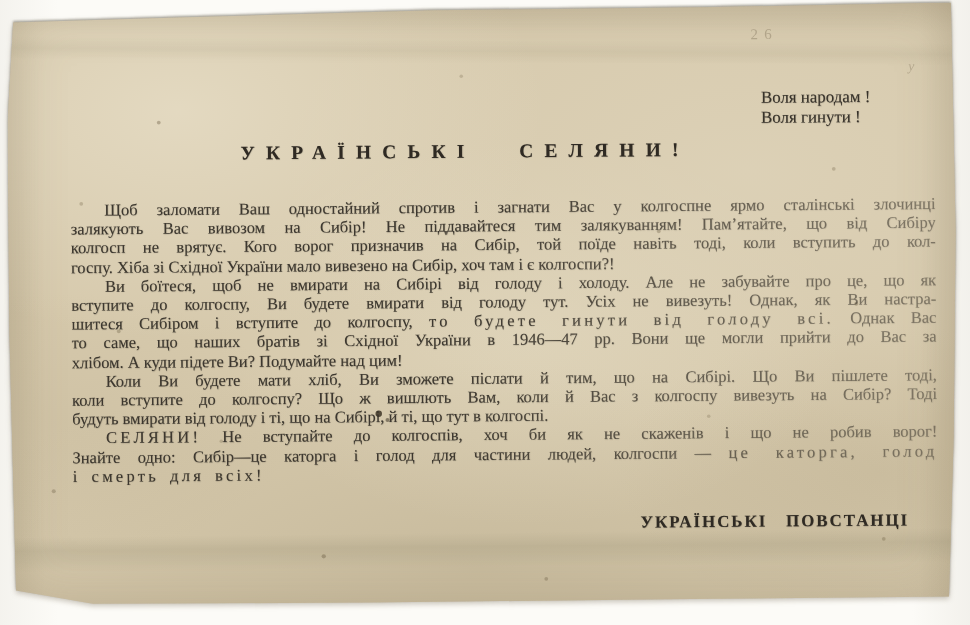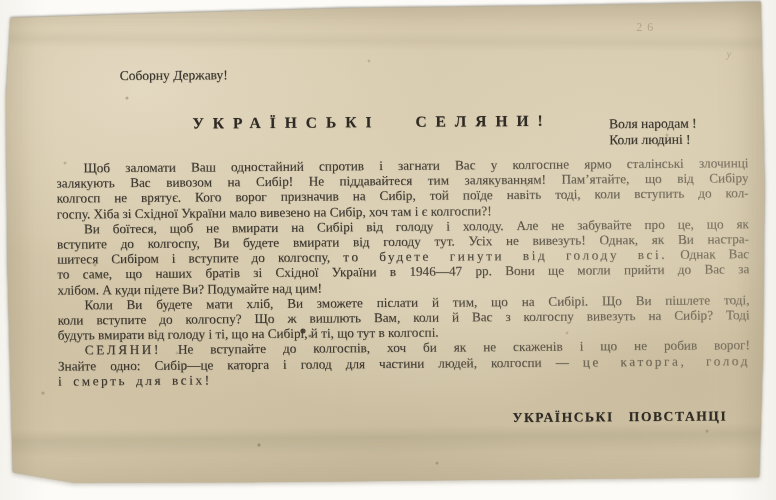--- a/index.html
+++ b/index.html
@@ -48,21 +48,21 @@
       362px 58px 0 .4px rgba(92,78,52,.22),
       660px 132px 0 .5px rgba(92,78,52,.26),
       36px 390px 0 .6px rgba(92,78,52,.3),
       560px 330px 0 .4px rgba(92,78,52,.22),
       170px 350px 0 .4px rgba(92,78,52,.22); }
   .content {
     position:absolute; inset:0; transform:rotate(-.45deg);
     color:#38332b; text-shadow:.3px .3px .7px rgba(56,51,43,.45);
   }
   .slogan-left { position:absolute; left:115px; top:64px; font-size:13.5px; line-height:16.5px; }
-  .slogan-right { position:absolute; left:604px; top:70px; font-size:13.5px; line-height:16px;margin-top:46px; }
+  .slogan-right { position:absolute; left:604px; top:70px; font-size:13.5px; line-height:16px; }
   .title {
     position:absolute; left:0; right:26px; top:111px; text-align:center;
     font-size:15.5px; font-weight:bold; letter-spacing:9px; word-spacing:22px;
     color:#2f2a23;
   }
   .body-text {
     position:absolute; left:51px; top:156px; width:692px;
     font-size:13.2px; line-height:15.2px;
     -webkit-mask-image: linear-gradient(97deg, rgba(0,0,0,.97) 45%, rgba(0,0,0,.7) 75%, rgba(0,0,0,.52) 100%);
             mask-image: linear-gradient(97deg, rgba(0,0,0,.97) 45%, rgba(0,0,0,.7) 75%, rgba(0,0,0,.52) 100%);
@@ -70,46 +70,45 @@
   .para { margin:0; }
   .line { text-align:justify; text-align-last:justify; }
   .line.last { text-align-last:left; }
   .line.first { text-indent:27px; }
   .sp { letter-spacing:2.6px; word-spacing:3px; }
   .signature {
     position:absolute; left:505px; top:409px;
     font-size:13.5px; font-weight:bold; letter-spacing:1.6px; word-spacing:10px;
     color:#2f2a23;
   }
-  .pencil-mark { position:absolute; left:632px; top:20px; font-size:12px; 
+  .pencil-mark { position:absolute; left:596px; top:20px; font-size:12px; 
     color:#8e8168; opacity:.5; letter-spacing:5px; text-shadow:none; }
   .small-mark { position:absolute; left:722px; top:48px; font-size:11px; font-style:italic;
     color:#8e8168; opacity:.45; text-shadow:none; }
 </style>
 </head>
 <body>
 
 <div class="paper-wrap">
   <div class="paper">
     <div class="vignette"></div>
     <div class="crease c2"></div>
     <div class="crease c1"></div>
     <div class="specks"></div>
 
     <div class="content">
       <div class="pencil-mark">26</div>
       <div class="small-mark">y</div>
 
       <div class="slogan-left">
-        <div>Соборну Державу!</div>
       </div>
 
       <div class="slogan-right">
         <div>Воля народам !</div>
-        <div>Коли людині !</div>
+        <div>Воля гинути !</div>
       </div>
 
       <div class="title">УКРАЇНСЬКІ СЕЛЯНИ!</div>
 
       <div class="body-text">
           <div class="para">
             <div class="line first"><span>Щоб заломати Ваш одностайний спротив і загнати Вас у колгоспне ярмо сталінські злочинці</span></div>
             <div class="line"><span>залякують Вас вивозом на Сибір! Не піддавайтеся тим залякуванням! Пам’ятайте, що від Сибіру</span></div>
             <div class="line"><span>колгосп не врятує. Кого ворог призначив на Сибір, той поїде навіть тоді, коли вступить до кол-</span></div>
             <div class="line last"><span>госпу. Хіба зі Східної України мало вивезено на Сибір, хоч там і є колгоспи?!</span></div>

